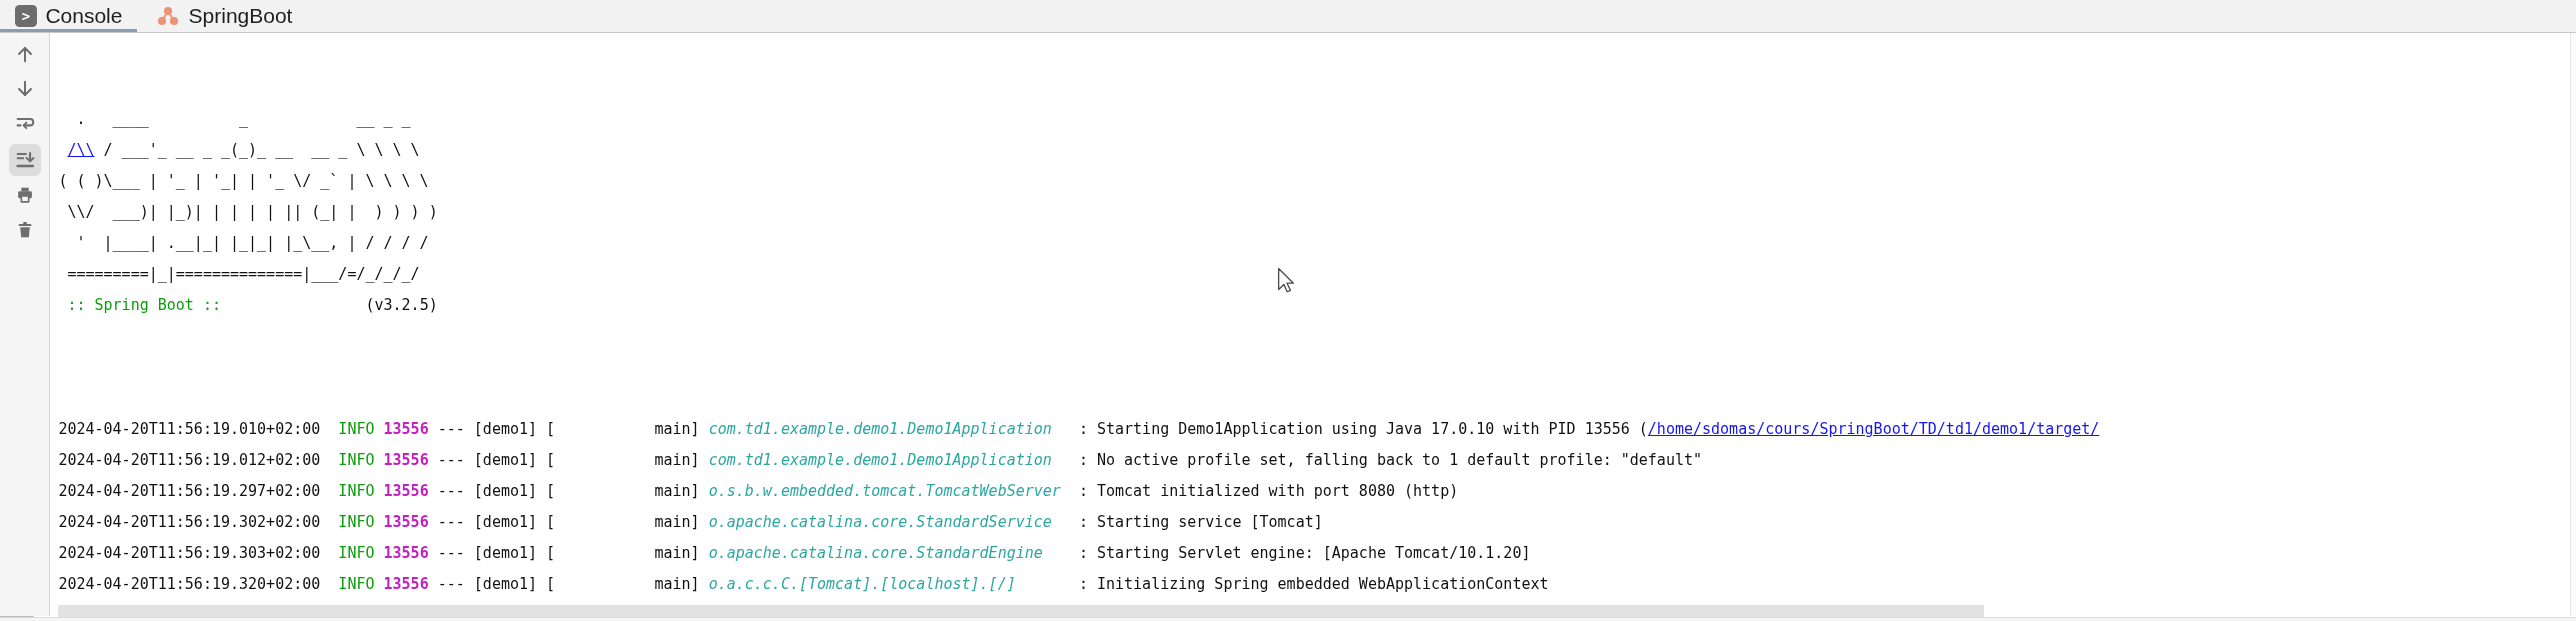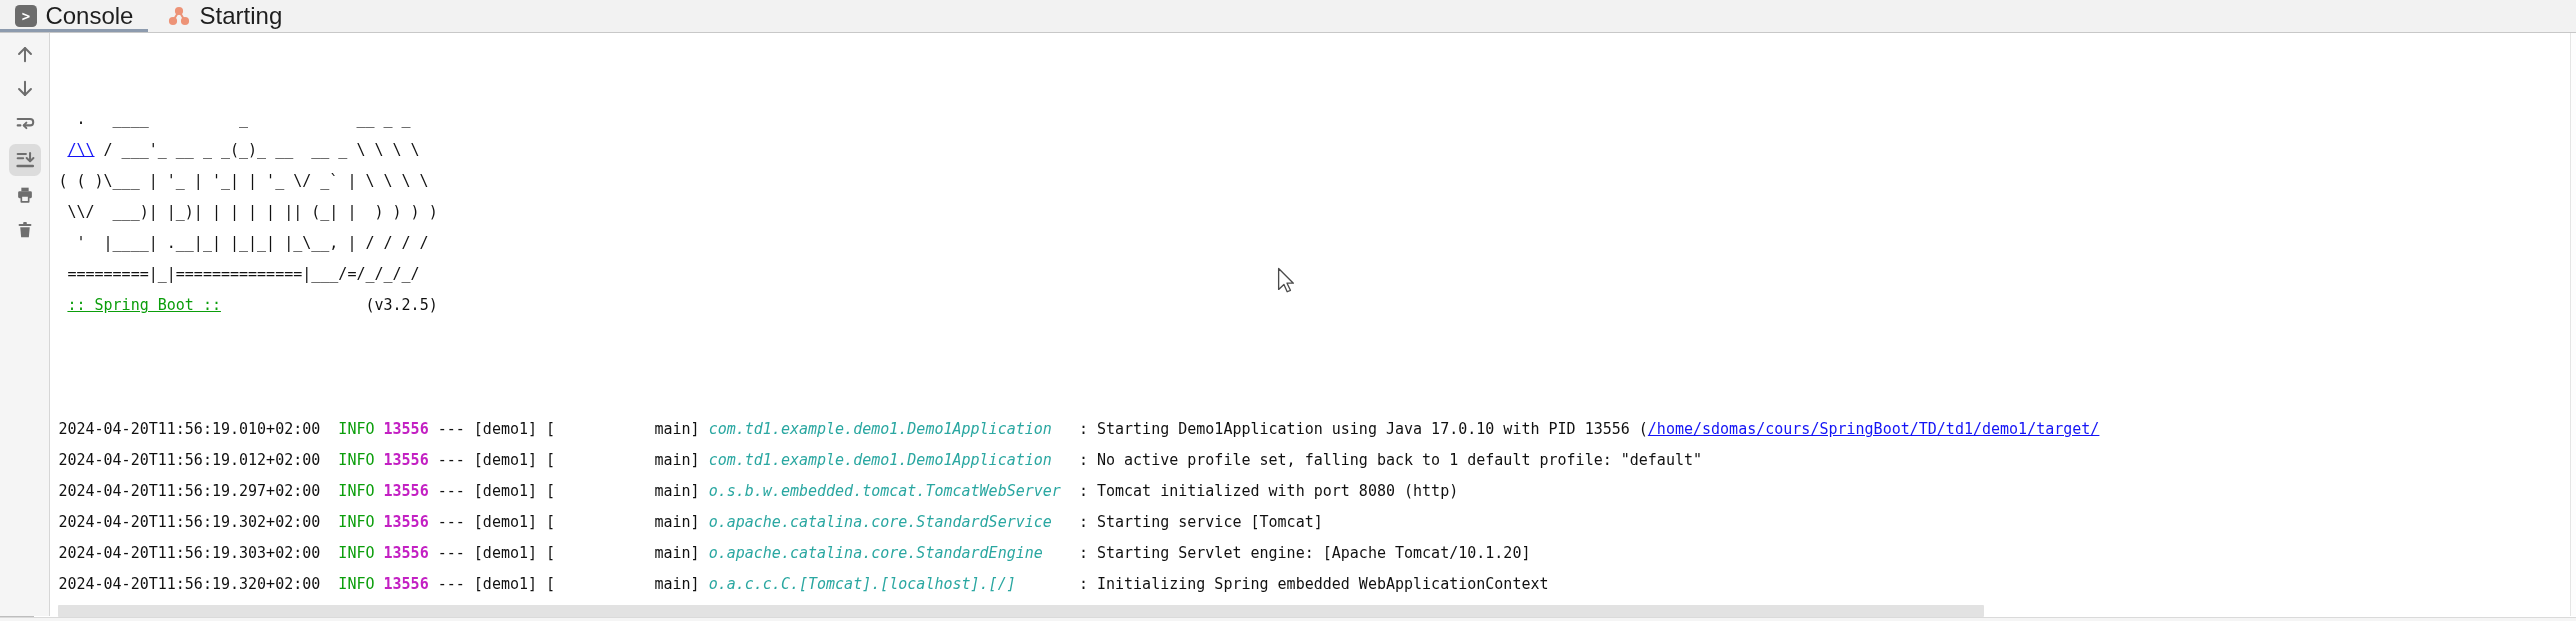--- a/index.html
+++ b/index.html
@@ -15,21 +15,21 @@
     display:flex; align-items:center;
   }
   .tab {
     position:relative; height:100%; display:flex; align-items:center;
     gap:8.4px; padding:0 15px; cursor:pointer;
   }
   .tab.selected::after {
     content:""; position:absolute; left:0; right:0; bottom:-0.9px; height:3.7px;
     background:var(--tab_underline);
   }
-  .tab-label { font-size:24px; color:#1E1E1E; white-space:nowrap; }
+  .tab-label { font-size:21px; color:#1E1E1E; white-space:nowrap; }
   .console-icon {
     width:22px; height:22px; border-radius:4.6px; background:#6C6C6C;
     color:#fff; font:bold 14px "DejaVu Sans Mono", monospace;
     display:flex; align-items:center; justify-content:center;
   }
   
   .toolbar {
     position:absolute; left:0; top:33px; width:50px; height:583px;
     background:#F5F5F5; border-right:0.9px solid #D6D6D6;
   }
@@ -44,21 +44,21 @@
   
   .console {
     position:absolute; left:51px; top:33px; right:6.5px; height:571px;
     padding:9.3px 0 0 7.4px; overflow:hidden;
     font-family:"DejaVu Sans Mono","Liberation Mono",monospace;
     font-size:15px; line-height:31px; color:var(--text);
     white-space:pre;
   }
   .cl { height:31px; white-space:pre; }
   .green   { color:var(--level_info); }
-  .bgreen  { color:var(--banner_green);text-decoration:underline; }
+  .bgreen  { color:var(--banner_green); }
   .magenta { color:var(--pid);font-weight:bold; }
   .teal    { color:var(--logger);font-style:italic; }
   .lnk     { color:var(--link); text-decoration:underline; cursor:pointer; }
   
   .hthumb {
     position:absolute; left:58px; top:605px; width:1926px; height:12px;
     background:#E2E2E2; border-radius:0.9px; cursor:pointer;
   }
   .vtrack {
     position:absolute; right:0; top:33px; width:5.6px; height:583px;
@@ -86,21 +86,21 @@
     <div class="tab" style="margin-left:3.7px;">
       <svg width="24" height="24" viewBox="0 0 24 24">
         <g stroke="var(--endpoints_icon)" stroke-width="2" fill="var(--endpoints_icon)">
           <line x1="6" y1="17" x2="12" y2="7"></line>
           <line x1="12" y1="7" x2="18" y2="17"></line>
           <circle cx="6" cy="17" r="3.1"></circle>
           <circle cx="12" cy="7" r="3.1"></circle>
           <circle cx="18" cy="17" r="3.1"></circle>
         </g>
       </svg>
-      <span class="tab-label">Starting</span>
+      <span class="tab-label">SpringBoot</span>
     </div>
   </div>
 
   <div class="toolbar">
     <div class="tbtn" style="top:4.6px;">
       <svg width="22" height="22" viewBox="0 0 24 24">
         <path d="M12 20 V5.5"></path>
           <path d="M5.5 12 L12 5.5 L18.5 12"></path>
       </svg>
     </div>

